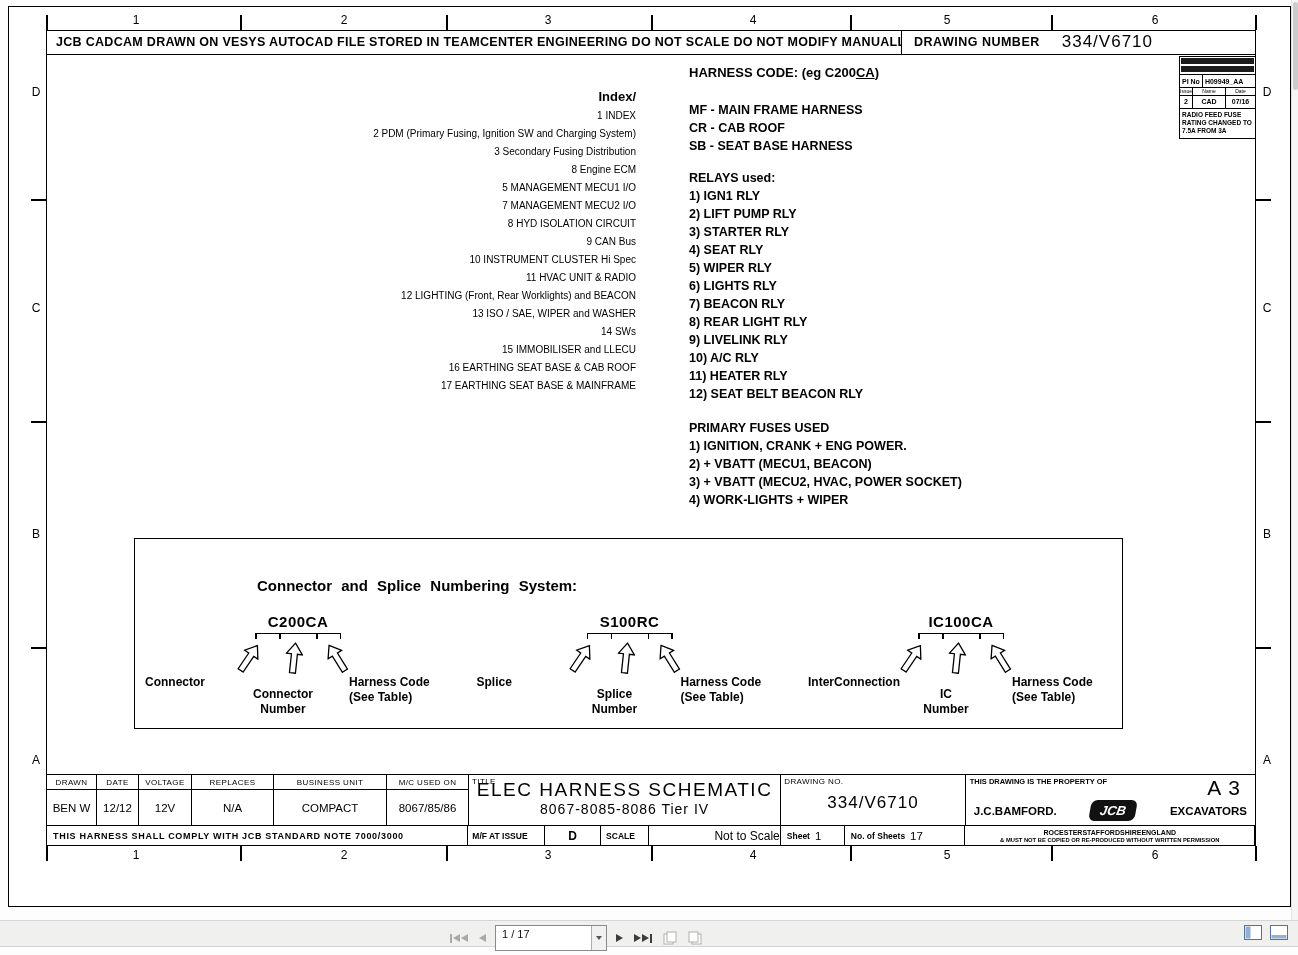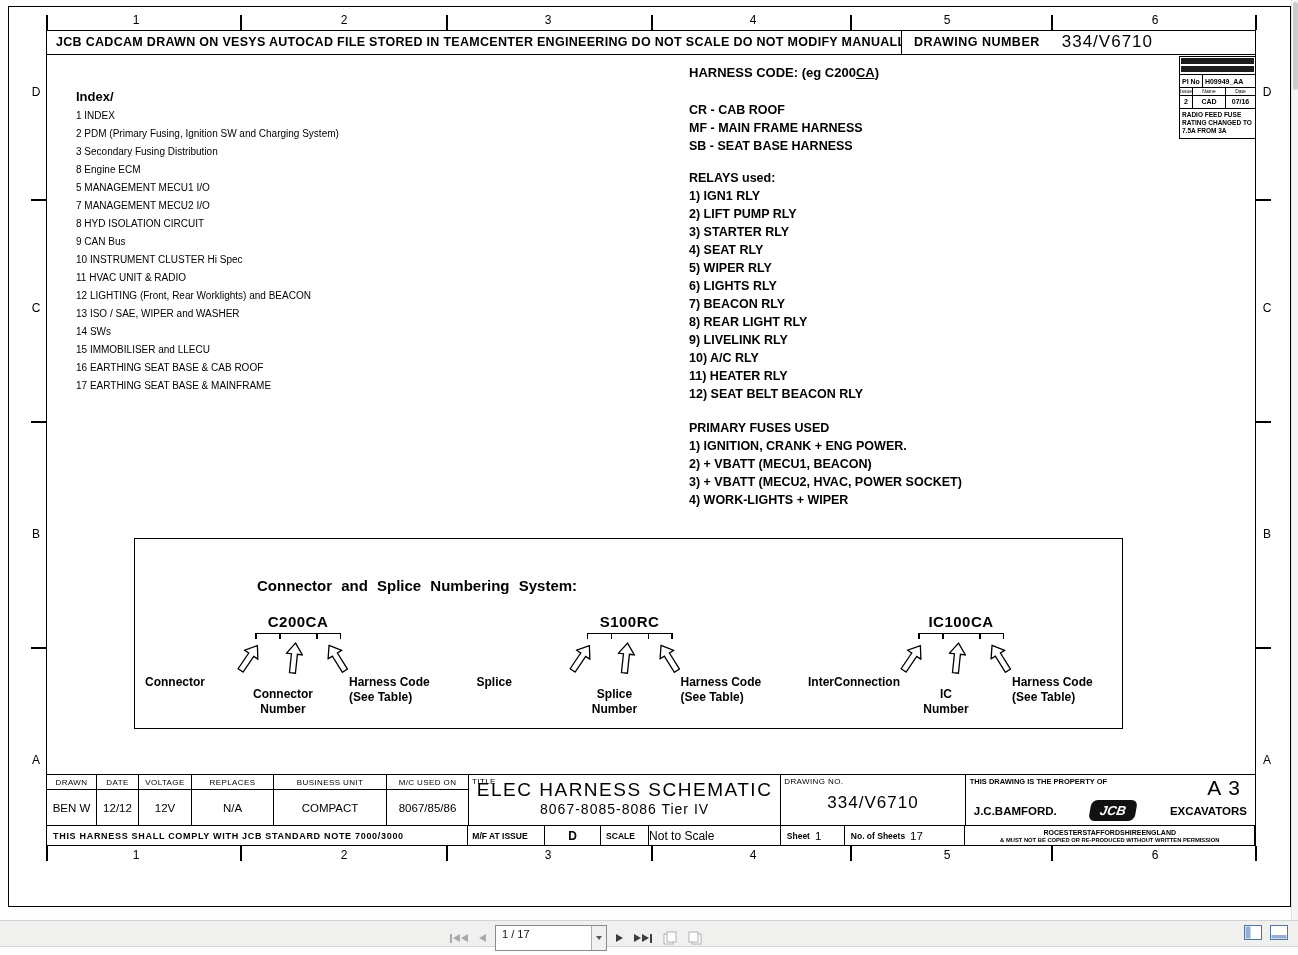--- a/index.html
+++ b/index.html
@@ -39,21 +39,21 @@
   .rev-pi .pi-val { flex:1; padding-left:2px; }
   .rev-row { display:flex; border-top:1px solid #000; }
   .rev-row span { display:block; text-align:center; border-right:1px solid #000; }
   .rev-row span:last-child { border-right:none; flex:1; }
   .rev-hdr span { font-size:5px; height:7px; line-height:7px; }
   .rev-val span { font-size:7px; font-weight:bold; height:12px; line-height:12px; }
   .c1 { width:13px; } .c2 { width:33px; }
   .rev-note { border-top:1px solid #000; font-size:6.5px; font-weight:bold; line-height:8px; padding:2px 2px 3px 2px; }
 
   
-  .index-block { position:absolute; left:67px; top:82px; width:560px; }
+  .index-block { position:absolute; left:67px; top:82px; width:560px;text-align:right; }
   .index-title { font-size:13px; font-weight:bold; height:18px; }
   .index-item { font-size:10px; font-weight:normal; line-height:18px; white-space:nowrap; }
 
   
   .right-col { position:absolute; left:680px; top:58px; width:480px; }
   .h-title { font-size:13px; font-weight:bold; height:16px; }
   .h-title .ul { text-decoration:underline; }
   .h-codes { margin-top:20px; }
   .h-codes .code-item { font-size:12.5px; font-weight:bold; line-height:18px; }
   .relays-title { margin-top:14px; font-size:12.5px; font-weight:bold; line-height:18px; }
@@ -101,21 +101,21 @@
   .tb-company { position:absolute; bottom:4px; left:0; right:0; display:flex; align-items:center; justify-content:space-between; padding:0 8px; font-size:11.5px; font-weight:bold; }
   .jcb-logo { display:inline-block; background:#111; color:#fff; font-style:italic; font-weight:bold; font-size:13px; padding:3px 10px; transform:skewX(-10deg); border-radius:6px; }
   .tb-r2 { display:flex; height:20px; border-top:1px solid #000; }
   .tb-r2 .seg { border-right:1px solid #000; display:flex; align-items:center; }
   .tb-compliance { width:422px; font-size:9px; font-weight:bold; letter-spacing:0.7px; padding-left:6px; white-space:nowrap; overflow:hidden; }
   .tb-issue { width:133px; }
   .tb-issue .lbl { font-size:8.5px; font-weight:bold; padding:0 4px; width:76px; }
   .tb-issue .val { flex:1; border-left:1px solid #000; align-self:stretch; display:flex; align-items:center; justify-content:center; font-size:12px; font-weight:bold; }
   .tb-scale { width:180px; }
   .tb-scale .lbl { font-size:8.5px; font-weight:bold; padding:0 5px; width:48px; border-right:1px solid #000; align-self:stretch; display:flex; align-items:center; }
-  .tb-scale .val2 { flex:1; text-align:left; font-size:12px; }
+  .tb-scale .val2 { flex:1; text-align:right; font-size:12px; }
   .tb-sheet { width:185px; }
   .tb-sheet .sub { display:flex; align-items:center; gap:5px; padding:0 6px; align-self:stretch; }
   .tb-sheet .sub1 { width:64px; border-right:1px solid #000; }
   .tb-sheet .lbl { font-size:8.5px; font-weight:bold; }
   .tb-sheet .big { font-size:11.5px; }
   .tb-addr { width:290px; border-right:none; display:flex; flex-direction:column; justify-content:center; }
   .addr-words { display:flex; justify-content:space-around; font-size:7px; font-weight:bold; padding:0 14px; }
   .addr-copy { font-size:5.8px; font-weight:bold; text-align:center; margin-top:1px; white-space:nowrap; }
 
   
@@ -236,22 +236,22 @@
           <div class="index-item">14 SWs</div>
           <div class="index-item">15 IMMOBILISER and LLECU</div>
           <div class="index-item">16 EARTHING SEAT BASE &amp; CAB ROOF</div>
           <div class="index-item">17 EARTHING SEAT BASE &amp; MAINFRAME</div>
         </div>
     </div>
 
     <div class="right-col">
       <div class="h-title"><span>HARNESS CODE: (eg C200</span><span class="ul">CA</span><span>)</span></div>
       <div class="h-codes">
+          <div class="code-item">MF - MAIN FRAME HARNESS</div>
           <div class="code-item">CR - CAB ROOF</div>
-          <div class="code-item">MF - MAIN FRAME HARNESS</div>
           <div class="code-item">SB - SEAT BASE HARNESS</div>
         </div>
       <div class="relays-title">RELAYS used:</div>
       <div>
           <div class="relay-item">1) IGN1 RLY</div>
           <div class="relay-item">2) LIFT PUMP RLY</div>
           <div class="relay-item">3) STARTER RLY</div>
           <div class="relay-item">4) SEAT RLY</div>
           <div class="relay-item">5) WIPER RLY</div>
           <div class="relay-item">6) LIGHTS RLY</div>

